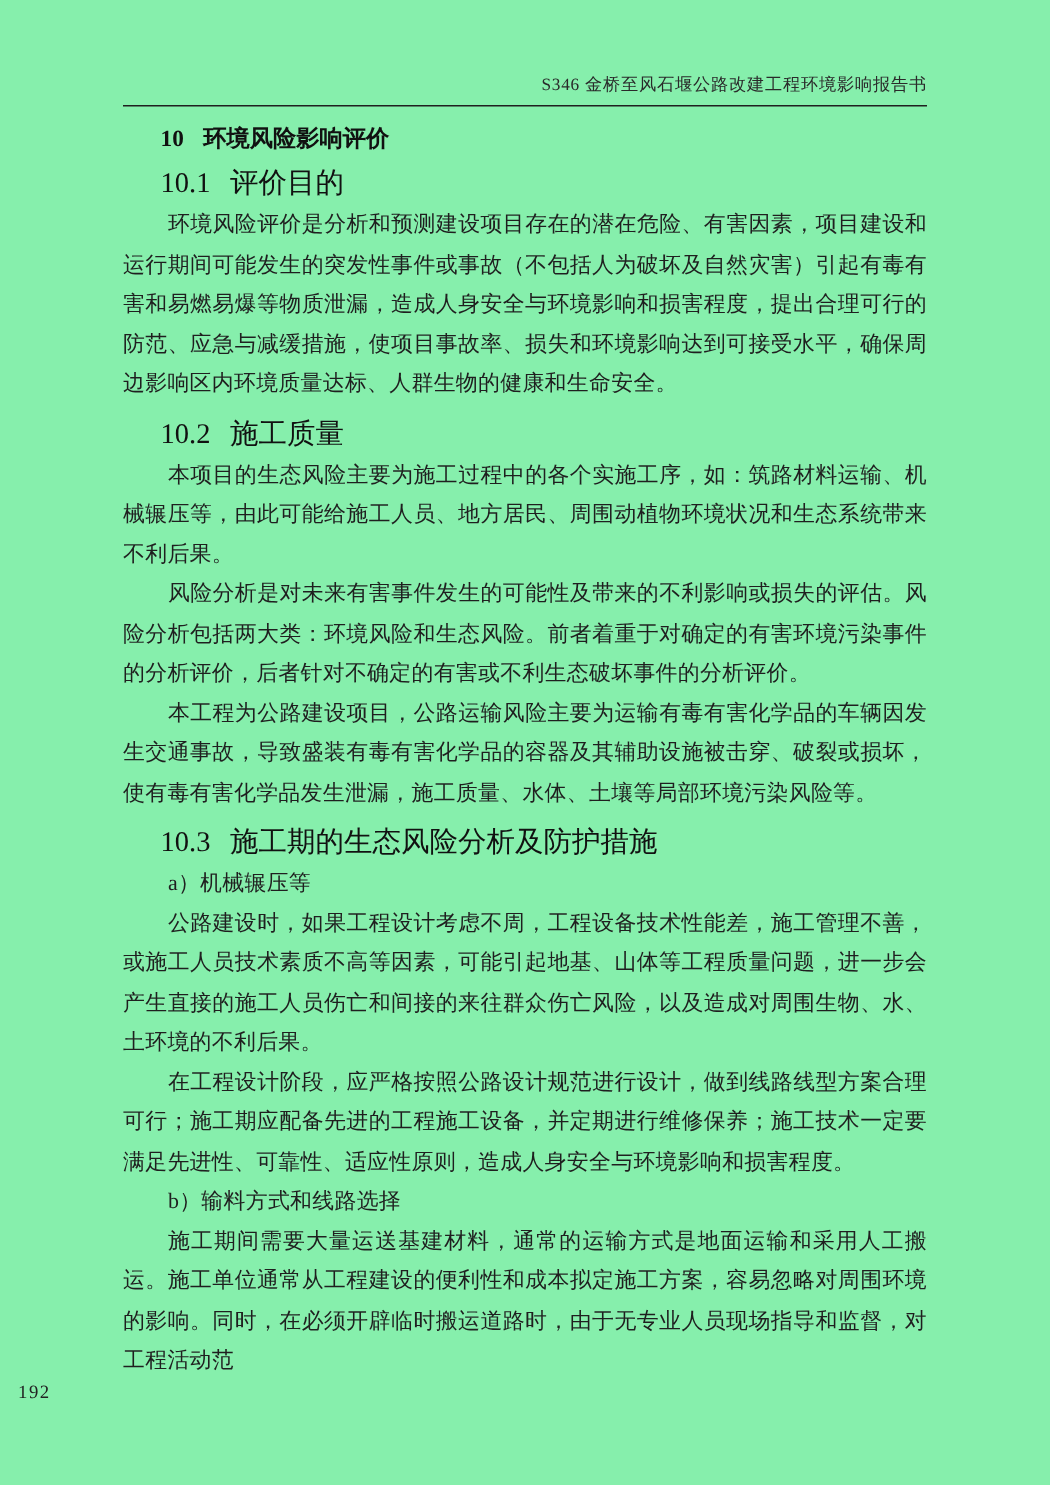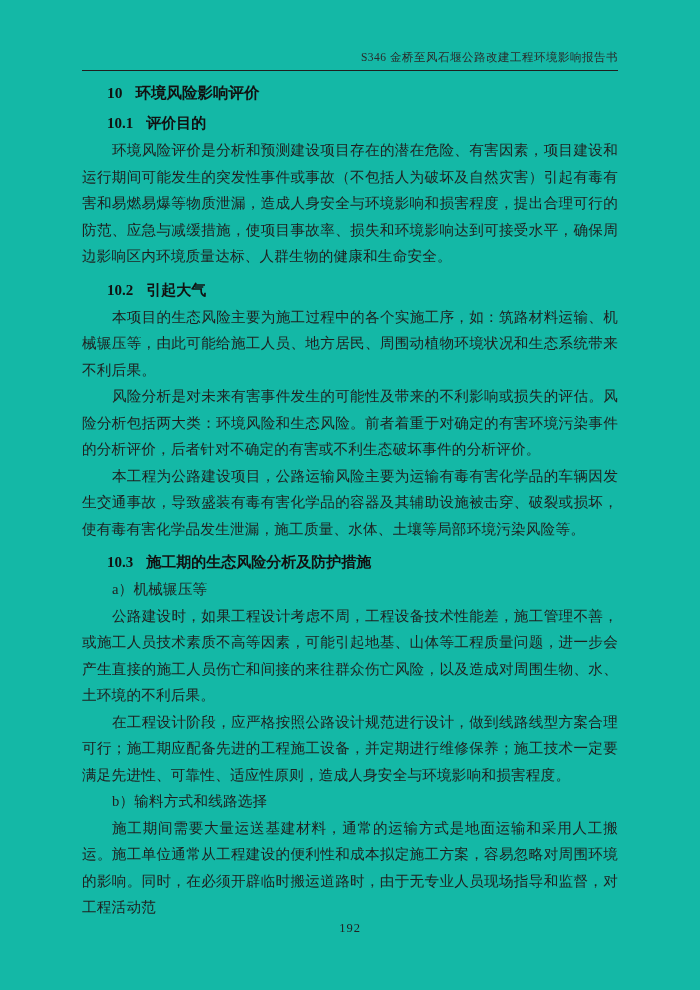--- a/index.html
+++ b/index.html
@@ -5,21 +5,21 @@
   html, body {
     margin: 0;
     padding: 0;
     background: #ffffff;
   }
   .page {
     position: relative;
     width: 700px;
     height: 990px;
     margin: 0 auto;
-    background: #14b8a6;
+    background: #86efac;
     box-sizing: border-box;
     padding: 50px 82px 0 82px;
     font-family: "Liberation Serif", "DejaVu Serif", serif;
     color: #1e1e1e;
     overflow: hidden;
   }
   .hdr {
     text-align: right;
     font-size: 11.5px;
     letter-spacing: 0.5px;
@@ -29,22 +29,22 @@
     line-height: 15px;
   }
   .h1 {
     font-size: 15.5px;
     font-weight: bold;
     color: #111;
     line-height: 20px;
     margin: 12px 0 0 0;
   }
   .h2 {
-    font-size: 15px;
-    font-weight: bold;
+    font-size: 19px;
+    font-weight: normal;
     color: #111;
     line-height: 20px;
     margin: 10px 0 4px 0;
   }
   .h1 .num, .h2 .num {
     margin-right: 13px;
     margin-left: 25px;
   }
   .body-p {
     font-size: 14.6px;
@@ -61,23 +61,23 @@
     font-size: 14.6px;
     line-height: 26.5px;
     margin: 0;
     text-indent: 2.05em;
     letter-spacing: 0.2px;
     color: #1f1f1f;
   }
   .ftr {
     position: absolute;
     top: 921px;
-    left: 0;
+    left: 12px;
     right: 0;
-    text-align: center;
+    text-align: left;
     font-size: 12.5px;
     color: #222;
     letter-spacing: 1px;
   }
 </style>
 </head>
 <body>
 
 <div class="page">
 
@@ -91,21 +91,21 @@
       <span class="num">10</span><span>环境风险影响评价</span>
     </h1>
 
     <h2 class="h2">
       <span class="num">10.1</span><span>评价目的</span>
     </h2>
 
     <p class="body-p">环境风险评价是分析和预测建设项目存在的潜在危险、有害因素，项目建设和运行期间可能发生的突发性事件或事故（不包括人为破坏及自然灾害）引起有毒有害和易燃易爆等物质泄漏，造成人身安全与环境影响和损害程度，提出合理可行的防范、应急与减缓措施，使项目事故率、损失和环境影响达到可接受水平，确保周边影响区内环境质量达标、人群生物的健康和生命安全。</p>
 
     <h2 class="h2">
-      <span class="num">10.2</span><span>引起大气</span>
+      <span class="num">10.2</span><span>施工质量</span>
     </h2>
 
     <p class="body-p">本项目的生态风险主要为施工过程中的各个实施工序，如：筑路材料运输、机械辗压等，由此可能给施工人员、地方居民、周围动植物环境状况和生态系统带来不利后果。</p>
     <p class="body-p">风险分析是对未来有害事件发生的可能性及带来的不利影响或损失的评估。风险分析包括两大类：环境风险和生态风险。前者着重于对确定的有害环境污染事件的分析评价，后者针对不确定的有害或不利生态破坏事件的分析评价。</p>
     <p class="body-p">本工程为公路建设项目，公路运输风险主要为运输有毒有害化学品的车辆因发生交通事故，导致盛装有毒有害化学品的容器及其辅助设施被击穿、破裂或损坏，使有毒有害化学品发生泄漏，施工质量、水体、土壤等局部环境污染风险等。</p>
 
     <h2 class="h2">
       <span class="num">10.3</span><span>施工期的生态风险分析及防护措施</span>
     </h2>
 

